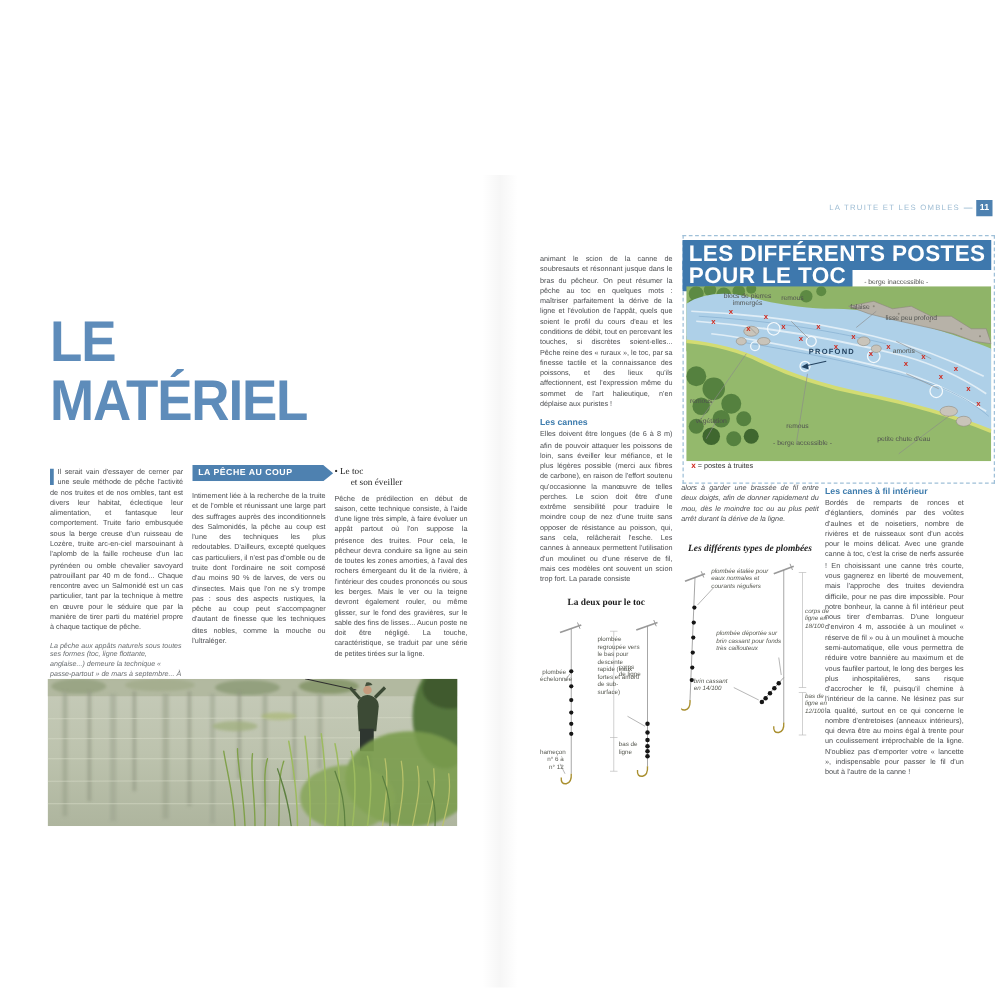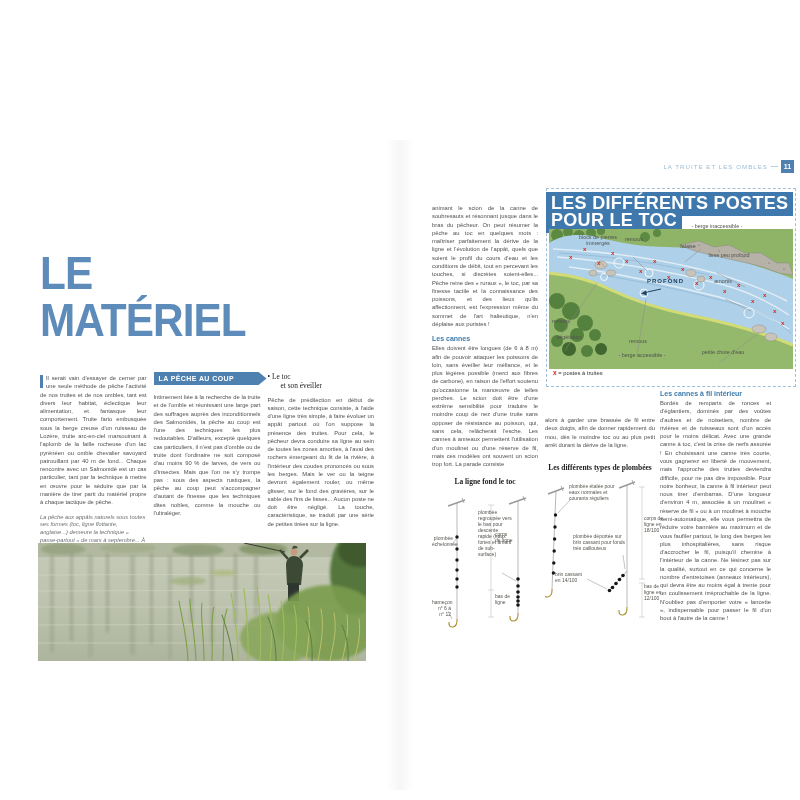--- a/index.html
+++ b/index.html
@@ -180,21 +180,21 @@
   <div id="running-head" class="abs">
     <span class="rh-text">LA TRUITE ET LES OMBLES</span>
     <span class="rh-dash"></span>
     <span id="folio">11</span>
   </div>
 
   <div class="rcol" style="left:432px;top:204px;width:106px;">
     <p class="body-text" style="margin:0;">animant le scion de la canne de soubresauts et résonnant jusque dans le bras du pêcheur. On peut résumer la pêche au toc en quelques mots : maîtriser parfaitement la dérive de la ligne et l'évolution de l'appât, quels que soient le profil du cours d'eau et les conditions de débit, tout en percevant les touches, si discrètes soient-elles... Pêche reine des « ruraux », le toc, par sa finesse tactile et la connaissance des poissons, et des lieux qu'ils affectionnent, est l'expression même du sommet de l'art halieutique, n'en déplaise aux puristes !</p>
     <div class="blue-head">Les cannes</div>
     <p class="body-text" style="margin:0;">Elles doivent être longues (de 6 à 8 m) afin de pouvoir attaquer les poissons de loin, sans éveiller leur méfiance, et le plus légères possible (merci aux fibres de carbone), en raison de l'effort soutenu qu'occasionne la manœuvre de telles perches. Le scion doit être d'une extrême sensibilité pour traduire le moindre coup de nez d'une truite sans opposer de résistance au poisson, qui, sans cela, relâcherait l'esche. Les cannes à anneaux permettent l'utilisation d'un moulinet ou d'une réserve de fil, mais ces modèles ont souvent un scion trop fort. La parade consiste</p>
-    <div class="serif-head" style="margin-top:9px;">La ligne fond le toc</div>
+    <div class="serif-head" style="margin-top:9px;">La deux pour le toc</div>
 
     <div class="rig">
       <svg width="106" height="162" viewBox="0 0 106 162">
         <g stroke="#999" stroke-width="1.4">
             <path d="M16,13 L33,7"></path>
             <path d="M77,11 L94,5"></path>
           </g>
         <g stroke="#999" stroke-width=".8">
             <path d="M30,5 L32,10"></path>
             <path d="M91,3 L93,8"></path>
@@ -362,21 +362,21 @@
     <span class="lbl" style="left:4px;top:145px;width:36px;">végétation</span>
     <span class="lbl" style="left:76px;top:149px;width:30px;">remous</span>
     <span class="lbl" style="left:40px;top:163px;width:110px;">- berge accessible -</span>
     <span class="lbl" style="left:142px;top:160px;width:68px;">petite chute d'eau</span>
     <div id="dg-legend">
       <span class="x">x</span>
       <span>= postes à truites</span>
     </div>
   </div>
 
-  <div class="rcol" style="left:545px;top:416px;width:110px;">
+  <div class="rcol" style="left:545px;top:387px;width:110px;font-style:italic;">
     <p class="body-text" style="margin:0;">alors à garder une brassée de fil entre deux doigts, afin de donner rapidement du mou, dès le moindre toc ou au plus petit arrêt durant la dérive de la ligne.</p>
     <div class="serif-head" style="margin-top:14px;">Les différents types de plombées</div>
 
     <div class="rig rig2">
       <svg width="112" height="162" viewBox="0 0 112 162">
         <g stroke="#999" stroke-width="1.4">
             <path d="M3,15 L19,9"></path>
             <path d="M74,9 L90,3"></path>
           </g>
         <g stroke="#999" stroke-width=".8">

